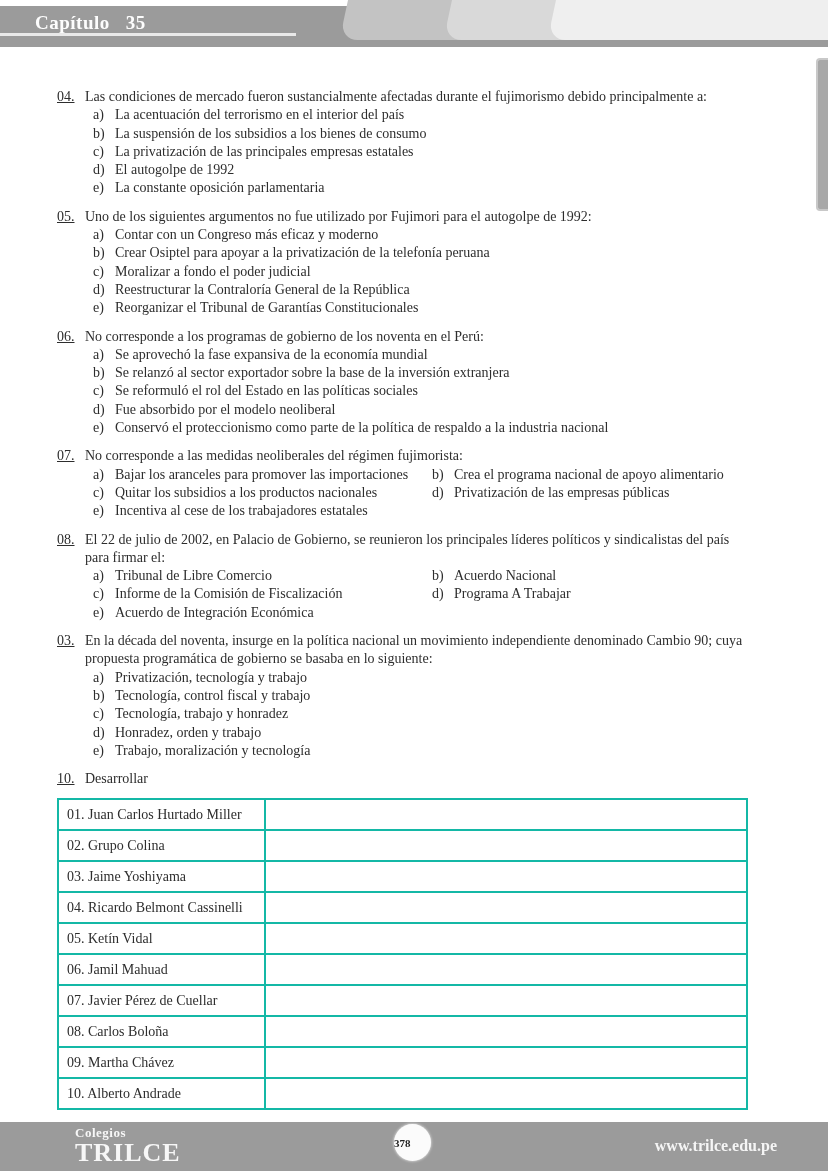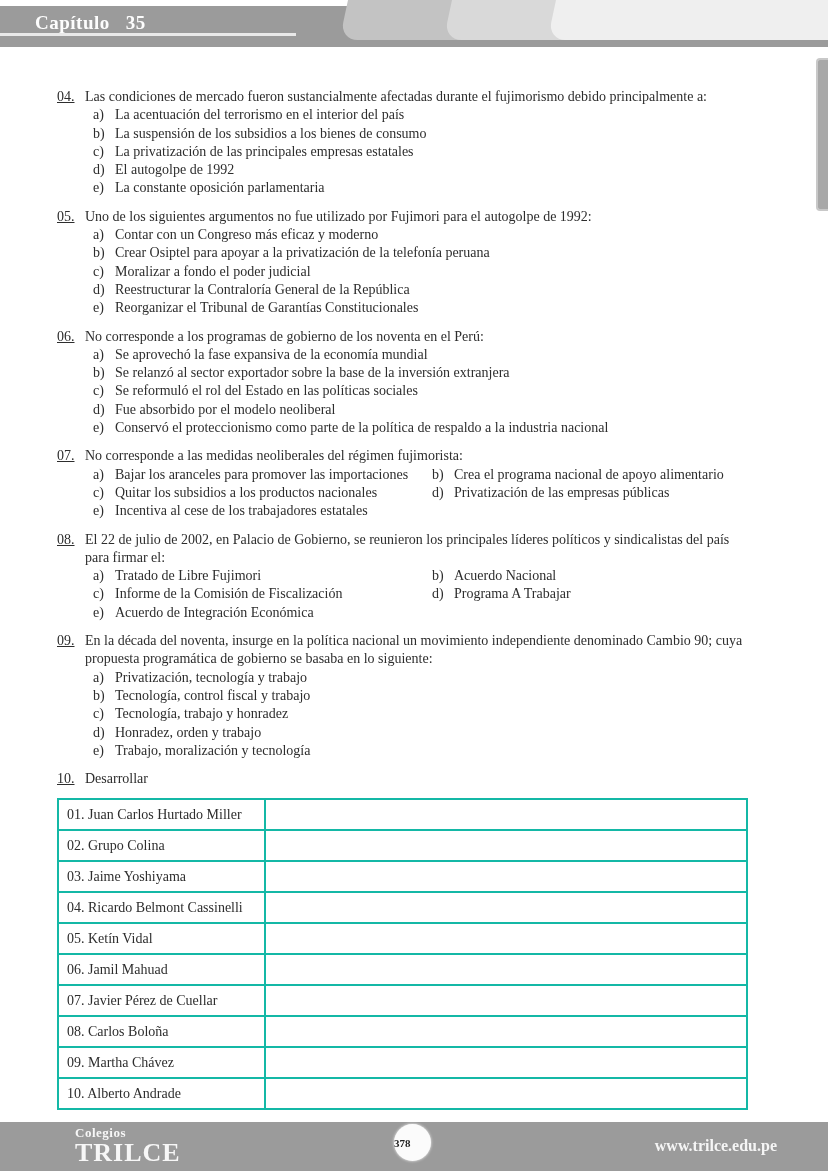--- a/index.html
+++ b/index.html
@@ -104,30 +104,30 @@
         <div class="option"><span class="opt-letter">c)</span><span>Quitar los subsidios a los productos nacionales</span></div>
         <div class="option"><span class="opt-letter">d)</span><span>Privatización de las empresas públicas</span></div>
         <div class="option"><span class="opt-letter">e)</span><span>Incentiva al cese de los trabajadores estatales</span></div>
       </div>
     </div>
 
     <div class="question">
       <span class="q-num">08.</span>
       <span class="q-text">El 22 de julio de 2002, en Palacio de Gobierno, se reunieron los principales líderes políticos y sindicalistas del país para firmar el:</span>
       <div class="options two-col">
-        <div class="option"><span class="opt-letter">a)</span><span>Tratado de Libre Fujimori</span></div>
+        <div class="option"><span class="opt-letter">a)</span><span>Tribunal de Libre Comercio</span></div>
         <div class="option"><span class="opt-letter">b)</span><span>Acuerdo Nacional</span></div>
         <div class="option"><span class="opt-letter">c)</span><span>Informe de la Comisión de Fiscalización</span></div>
         <div class="option"><span class="opt-letter">d)</span><span>Programa A Trabajar</span></div>
         <div class="option"><span class="opt-letter">e)</span><span>Acuerdo de Integración Económica</span></div>
       </div>
     </div>
 
     <div class="question">
-      <span class="q-num">09.</span>
+      <span class="q-num">03.</span>
       <span class="q-text">En la década del noventa, insurge en la política nacional un movimiento independiente denominado Cambio 90; cuya propuesta programática de gobierno se basaba en lo siguiente:</span>
       <div class="options">
         <div class="option"><span class="opt-letter">a)</span><span>Privatización, tecnología y trabajo</span></div>
         <div class="option"><span class="opt-letter">b)</span><span>Tecnología, control fiscal y trabajo</span></div>
         <div class="option"><span class="opt-letter">c)</span><span>Tecnología, trabajo y honradez</span></div>
         <div class="option"><span class="opt-letter">d)</span><span>Honradez, orden y trabajo</span></div>
         <div class="option"><span class="opt-letter">e)</span><span>Trabajo, moralización y tecnología</span></div>
       </div>
     </div>
 

